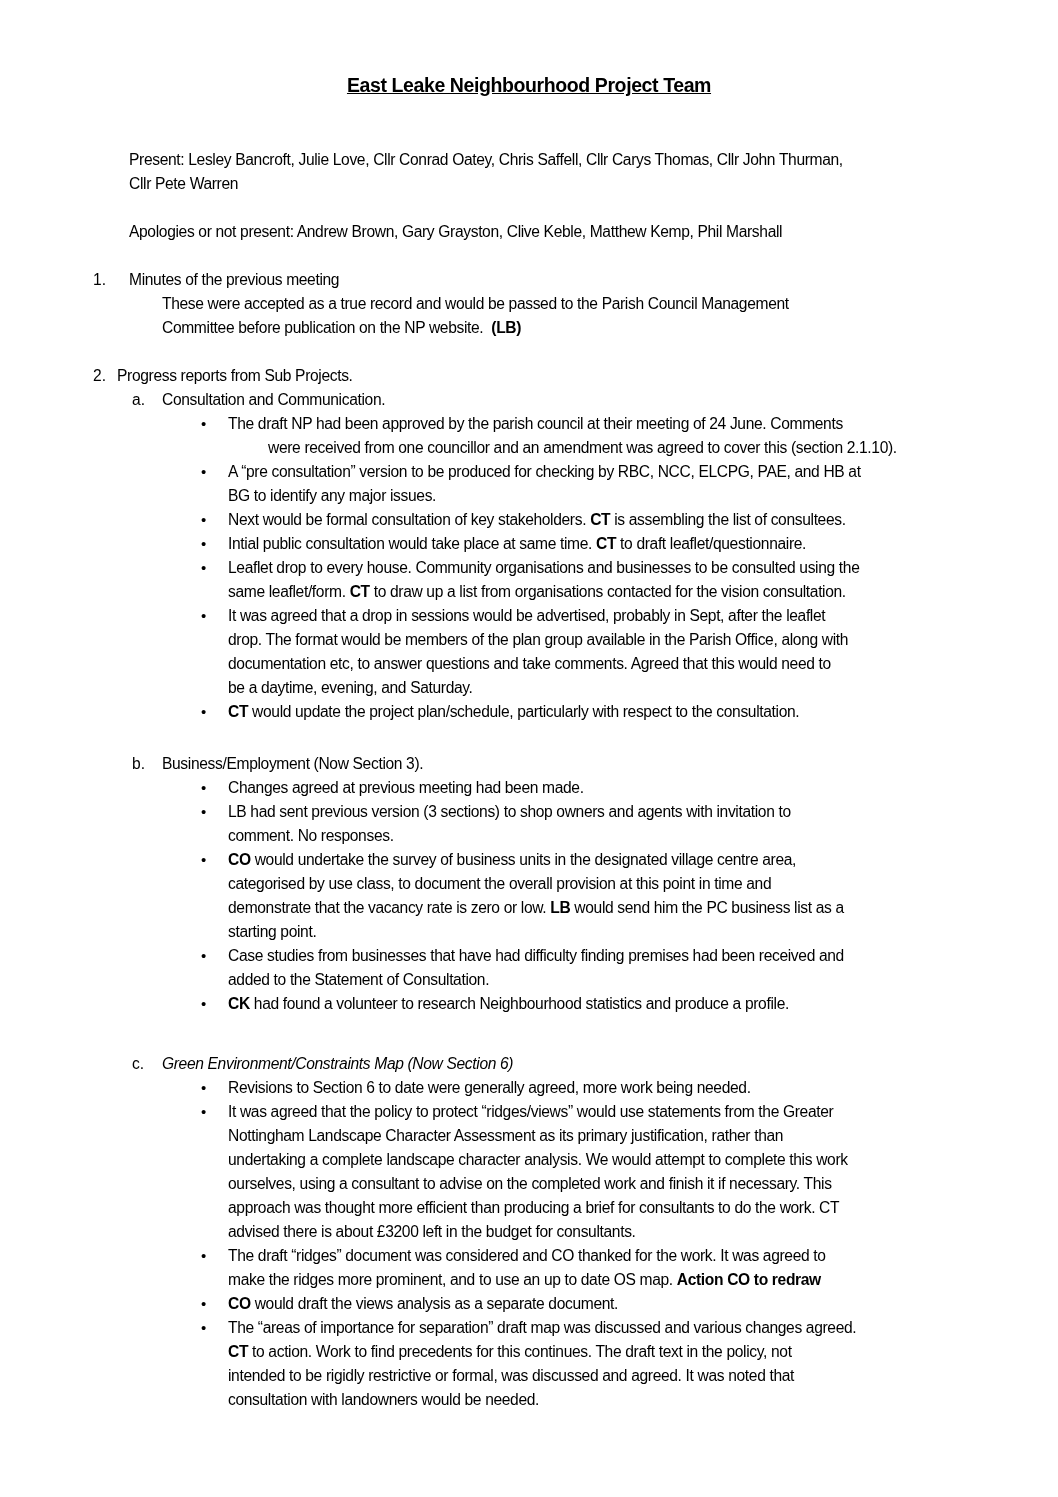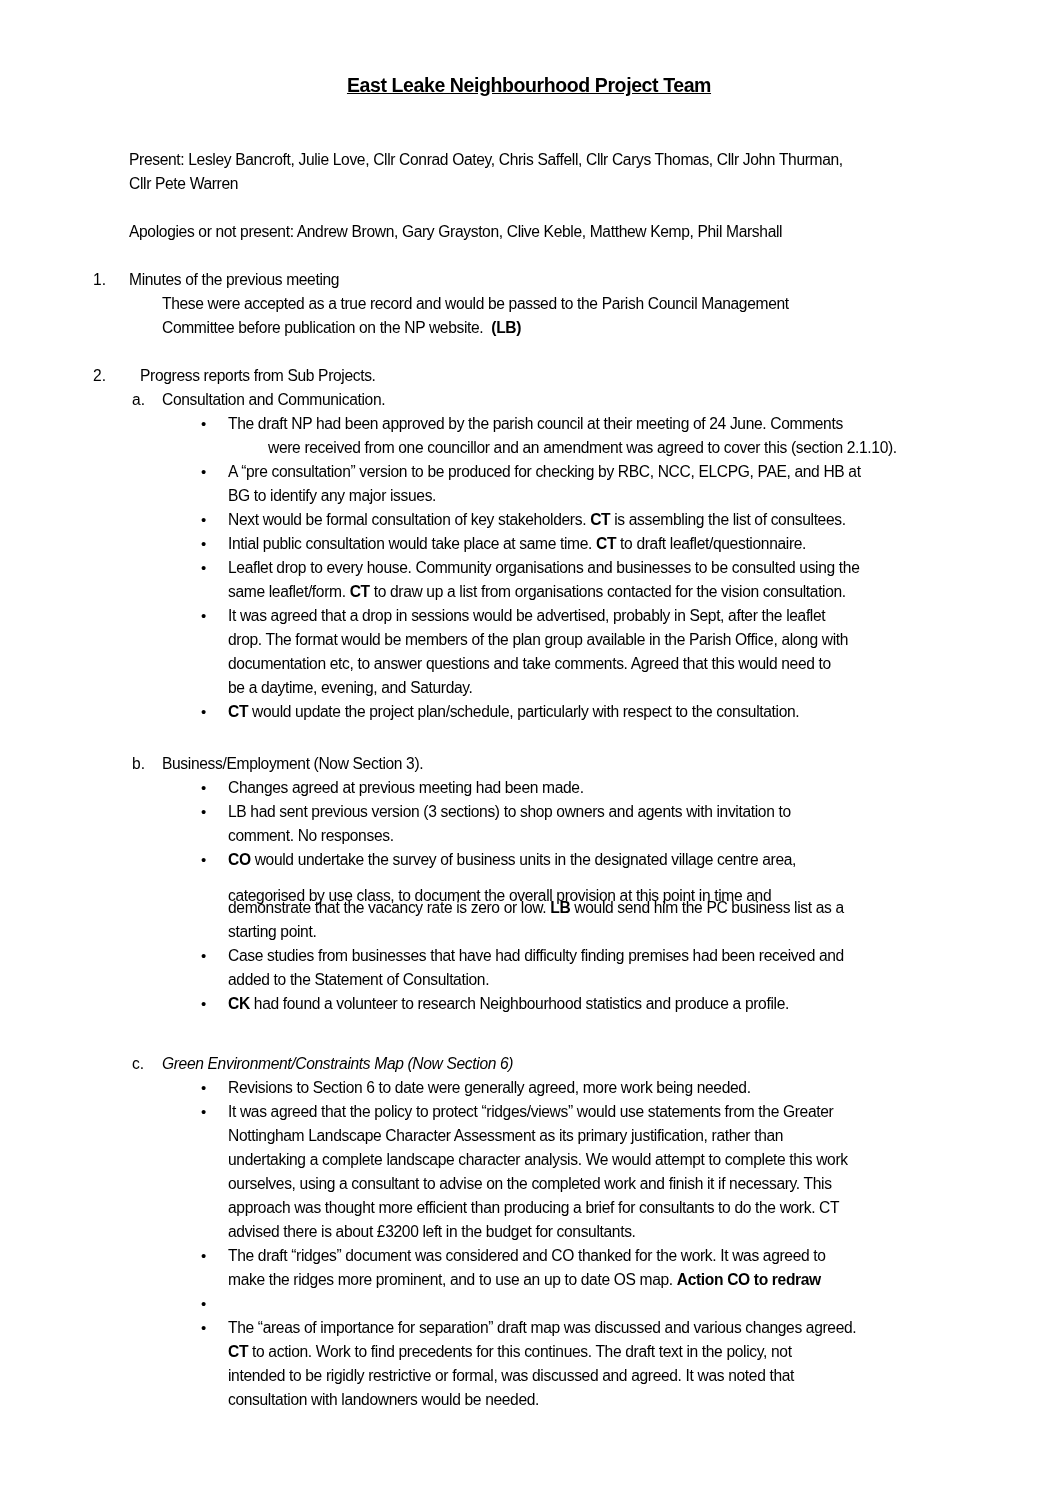--- a/index.html
+++ b/index.html
@@ -33,21 +33,21 @@
   <div class="txt" style="left:129px; top:148px;">Present: Lesley Bancroft, Julie Love, Cllr Conrad Oatey, Chris Saffell, Cllr Carys Thomas, Cllr John Thurman,</div>
   <div class="txt" style="left:129px; top:172px;">Cllr Pete Warren</div>
   <div class="txt" style="left:129px; top:220px;">Apologies or not present: Andrew Brown, Gary Grayston, Clive Keble, Matthew Kemp, Phil Marshall</div>
 
   <div class="num" style="left:93px; top:268px;">1.</div>
   <div class="txt" style="left:129px; top:268px;">Minutes of the previous meeting</div>
   <div class="txt" style="left:162px; top:292px;">These were accepted as a true record and would be passed to the Parish Council Management</div>
   <div class="txt" style="left:162px; top:316px;"><span>Committee before publication on the NP website.</span>&nbsp;&nbsp;<b>(LB)</b></div>
 
   <div class="num" style="left:93px; top:364px;">2.</div>
-  <div class="txt" style="left:140px; top:364px;">Progress reports from Sub Projects.</div>
+  <div class="txt" style="left:117px; top:364px;">Progress reports from Sub Projects.</div>
 
   <div id="subsections"></div>
 
 <div class="num" style="left: 132px; top: 388px;">a.</div>
     <div class="txt" style="left: 162px; top: 388px;">Consultation and Communication.</div>
     <div class="bullet" style="left: 201px; top: 412px;">•</div>
     <div class="txt" style="left: 228px; top: 412px;"><span>The draft NP had been approved by the parish council at their meeting of 24 June. Comments</span></div>
     <div class="txt" style="left: 240px; top: 436px; margin-left: 28px;"><span>were received from one councillor and an amendment was agreed to cover this (section 2.1.10).</span></div>
     <div class="bullet" style="left: 201px; top: 460px;">•</div>
     <div class="txt" style="left: 228px; top: 460px;"><span>A “pre consultation” version to be produced for checking by RBC, NCC, ELCPG, PAE, and HB at</span></div>
@@ -68,21 +68,21 @@
     <div class="txt" style="left: 228px; top: 700px;"><b>CT</b><span> would update the project plan/schedule, particularly with respect to the consultation.</span></div>
     <div class="num" style="left: 132px; top: 752px;">b.</div>
     <div class="txt" style="left: 162px; top: 752px;">Business/Employment (Now Section 3).</div>
     <div class="bullet" style="left: 201px; top: 776px;">•</div>
     <div class="txt" style="left: 228px; top: 776px;"><span>Changes agreed at previous meeting had been made.</span></div>
     <div class="bullet" style="left: 201px; top: 800px;">•</div>
     <div class="txt" style="left: 228px; top: 800px;"><span>LB  had sent previous version (3 sections) to shop owners and agents with invitation to</span></div>
     <div class="txt" style="left: 228px; top: 824px;"><span>comment.  No responses.</span></div>
     <div class="bullet" style="left: 201px; top: 848px;">•</div>
     <div class="txt" style="left: 228px; top: 848px;"><b>CO</b><span> would undertake the survey of business units in the designated village centre area,</span></div>
-    <div class="txt" style="left: 228px; top: 872px; margin-top: 12px;"><span>categorised by use class, to document the overall provision at this point in time and</span></div>
+    <div class="txt" style="left: 228px; top: 872px;"><span>categorised by use class, to document the overall provision at this point in time and</span></div>
     <div class="txt" style="left: 228px; top: 896px;"><span>demonstrate that the vacancy rate is zero or low.  </span><b>LB</b><span> would send him the PC business list as a</span></div>
     <div class="txt" style="left: 228px; top: 920px;"><span>starting point.</span></div>
     <div class="bullet" style="left: 201px; top: 944px;">•</div>
     <div class="txt" style="left: 228px; top: 944px;"><span>Case studies from businesses that have had difficulty finding premises had been received and</span></div>
     <div class="txt" style="left: 228px; top: 968px;"><span>added to the Statement of Consultation.</span></div>
     <div class="bullet" style="left: 201px; top: 992px;">•</div>
     <div class="txt" style="left: 228px; top: 992px;"><b>CK</b><span> had found a volunteer to research Neighbourhood statistics and produce a profile.</span></div>
     <div class="num" style="left: 132px; top: 1052px;">c.</div>
     <div class="txt" style="left: 162px; top: 1052px; font-style: italic;">Green Environment/Constraints Map  (Now Section 6)</div>
     <div class="bullet" style="left: 201px; top: 1076px;">•</div>
@@ -91,18 +91,19 @@
     <div class="txt" style="left: 228px; top: 1100px;"><span>It was agreed that the policy to protect “ridges/views” would use statements from the Greater</span></div>
     <div class="txt" style="left: 228px; top: 1124px;"><span>Nottingham Landscape Character Assessment as its primary justification, rather than</span></div>
     <div class="txt" style="left: 228px; top: 1148px;"><span>undertaking a complete landscape character analysis.  We would attempt to complete this work</span></div>
     <div class="txt" style="left: 228px; top: 1172px;"><span>ourselves, using a consultant to advise on the completed work and finish it if necessary.  This</span></div>
     <div class="txt" style="left: 228px; top: 1196px;"><span>approach was thought more efficient than producing a brief for consultants to do the work.  CT</span></div>
     <div class="txt" style="left: 228px; top: 1220px;"><span>advised there is about £3200 left in the budget for consultants.</span></div>
     <div class="bullet" style="left: 201px; top: 1244px;">•</div>
     <div class="txt" style="left: 228px; top: 1244px;"><span>The draft “ridges” document was considered and CO thanked for the work.  It was agreed to</span></div>
     <div class="txt" style="left: 228px; top: 1268px;"><span>make the ridges more prominent, and to use an up to date OS map.  </span><b>Action CO to redraw</b></div>
     <div class="bullet" style="left: 201px; top: 1292px;">•</div>
+    <div class="txt" style="left: 228px; top: 1292px;"><b>CO</b><span> would draft the views analysis as a separate document.</span></div>
     <div class="bullet" style="left: 201px; top: 1316px;">•</div>
     <div class="txt" style="left: 228px; top: 1316px;"><span>The “areas of importance for separation” draft map was discussed and various changes agreed.</span></div>
     <div class="txt" style="left: 228px; top: 1340px;"><b>CT</b><span> to action.  Work to find precedents for this continues.  The draft text in the policy, not</span></div>
     <div class="txt" style="left: 228px; top: 1364px;"><span>intended to be rigidly restrictive or formal, was discussed and agreed.  It was noted that</span></div>
     <div class="txt" style="left: 228px; top: 1388px;"><span>consultation with landowners would be needed.</span></div>
   </div>
 
 </body></html>

